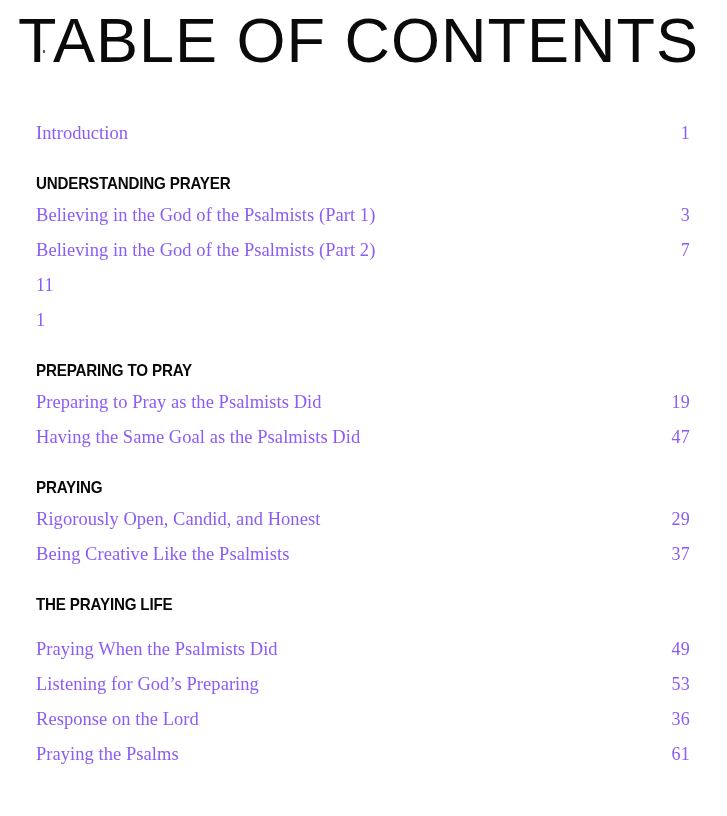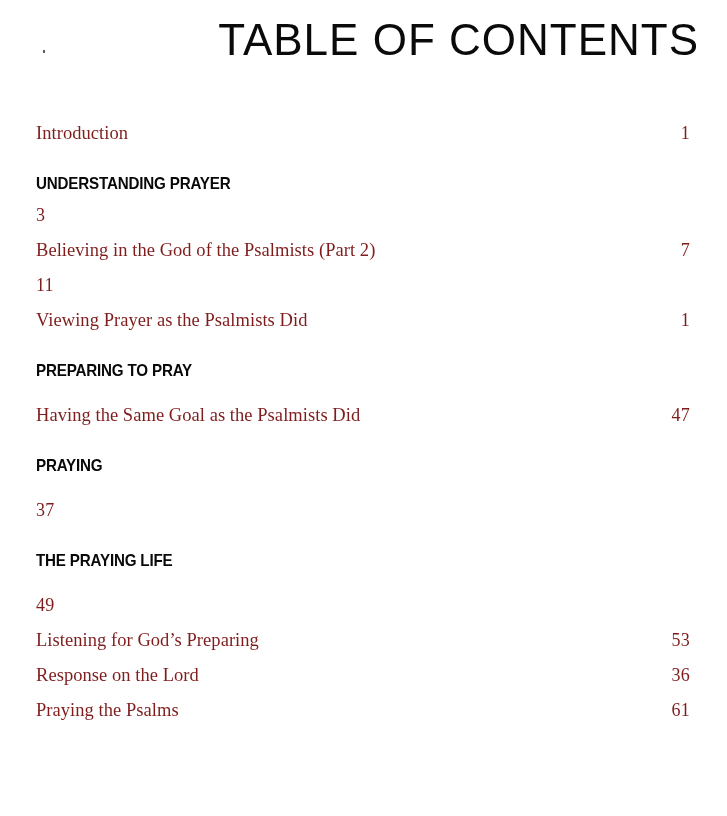--- a/index.html
+++ b/index.html
@@ -26,21 +26,21 @@
 
   
   .toc-title {
     position: absolute;
     left: 0;
     right: 28px;
     top: 9px;
     text-align: right;
     font-family: "Liberation Sans", "DejaVu Sans", sans-serif;
     font-weight: 400;
-    font-size: 44px;
+    font-size: 63px;
     line-height: 62px;
     letter-spacing: 1.0px;
     color: #0a0a0a;
     white-space: nowrap;
   }
 
   
   .speck {
     position: absolute;
     left: 43px;
@@ -70,21 +70,21 @@
     transform-origin: left center;
     white-space: nowrap;
   }
 
   .entry {
     display: flex;
     align-items: center;
     justify-content: space-between;
     font-size: 18.5px;
     line-height: 22px;
-    color: #7f1d1d;
+    color: #8b5cf6;
     white-space: nowrap;
     font-family: Liberation Serif, serif;
   }
   .entry-title {
     letter-spacing: 0.05px;
   }
   .entry-page {
     font-size: 18px;
     letter-spacing: 0.2px;
     flex: none;
@@ -110,56 +110,66 @@
     <div class="intro-gap"></div>
     <div id="toc-root">
         <div class="entry">
           <span class="entry-title">Introduction</span>
           <span class="entry-page">1</span>
         </div>
         <div class="heading-gap"></div>
         <div class="section-heading">UNDERSTANDING PRAYER</div>
         <div class="after-head"></div>
         <div class="entry">
+          <span class="entry-title">Believing in the God of the Psalmists (Part 1)</span>
           <span class="entry-page">3</span>
         </div>
         <div class="row-gap"></div>
         <div class="entry">
           <span class="entry-title">Believing in the God of the Psalmists (Part 2)</span>
           <span class="entry-page">7</span>
         </div>
         <div class="row-gap"></div>
         <div class="entry">
           <span class="entry-page">11</span>
         </div>
         <div class="row-gap"></div>
         <div class="entry">
-          <span class="entry-title">Viewing Prayer as the Psalmists Did</span>
           <span class="entry-page">1</span>
         </div>
         <div class="heading-gap"></div>
         <div class="section-heading">PREPARING TO PRAY</div>
         <div class="after-head"></div>
+        <div class="entry">
+          <span class="entry-title">Preparing to Pray as the Psalmists Did</span>
+          <span class="entry-page">19</span>
+        </div>
         <div class="row-gap"></div>
         <div class="entry">
           <span class="entry-title">Having the Same Goal as the Psalmists Did</span>
           <span class="entry-page">47</span>
         </div>
         <div class="heading-gap"></div>
         <div class="section-heading">PRAYING</div>
         <div class="after-head"></div>
+        <div class="entry">
+          <span class="entry-title">Rigorously Open, Candid, and Honest</span>
+          <span class="entry-page">29</span>
+        </div>
         <div class="row-gap"></div>
         <div class="entry">
+          <span class="entry-title">Being Creative Like the Psalmists</span>
           <span class="entry-page">37</span>
         </div>
         <div class="heading-gap"></div>
         <div class="section-heading">THE PRAYING LIFE</div>
         <div class="after-head"></div>
         <div class="row-gap"></div>
         <div class="entry">
+          <span class="entry-title">Praying When the Psalmists Did</span>
           <span class="entry-page">49</span>
         </div>
         <div class="row-gap"></div>
         <div class="entry">
           <span class="entry-title">Listening for God’s Preparing</span>
           <span class="entry-page">53</span>
         </div>
         <div class="row-gap"></div>
         <div class="entry">
           <span class="entry-title">Response on the Lord</span>

